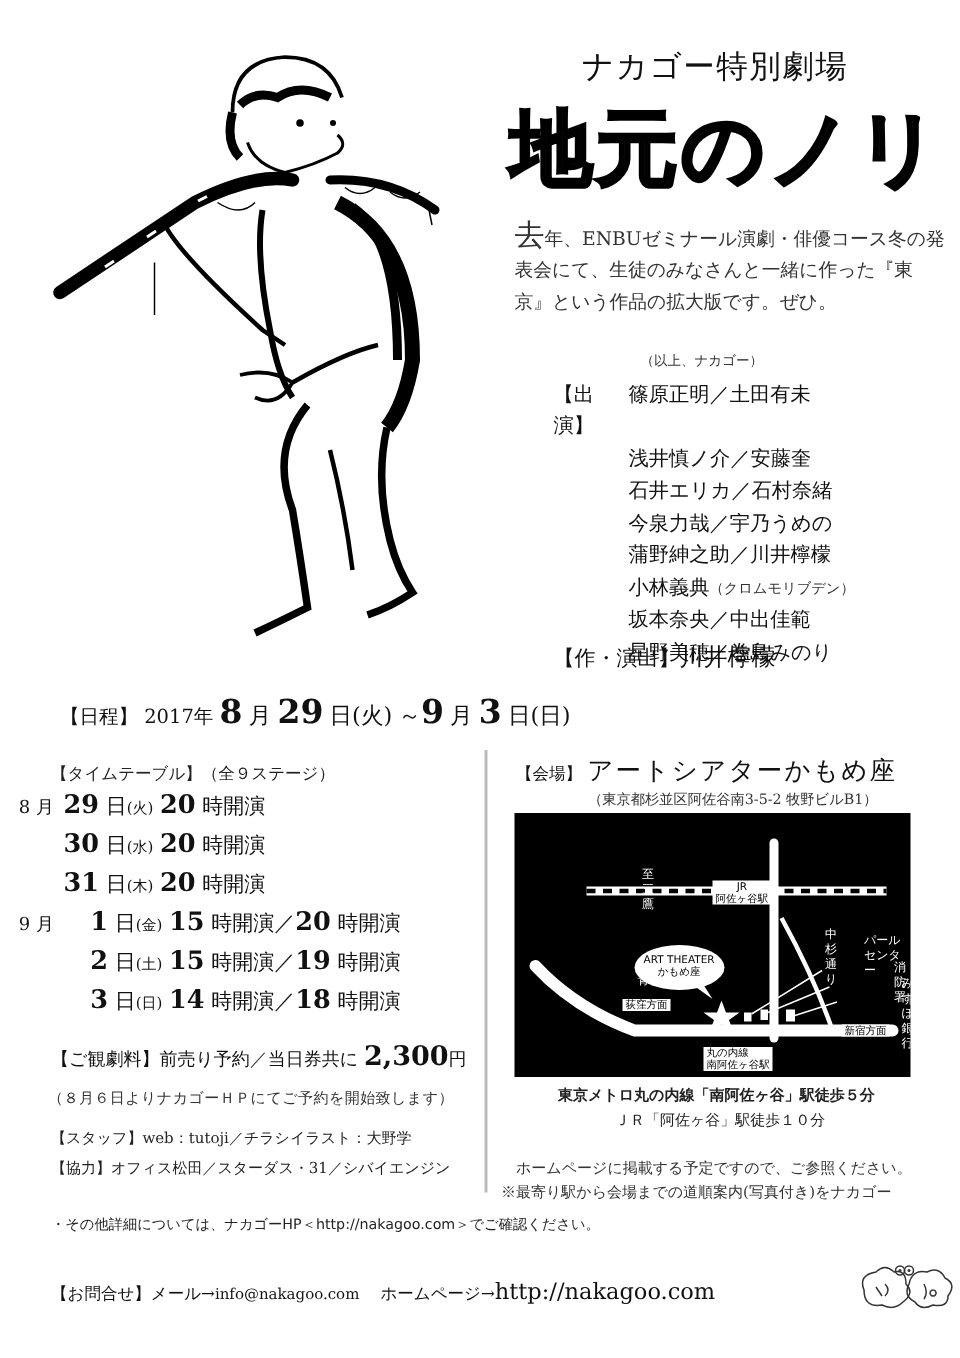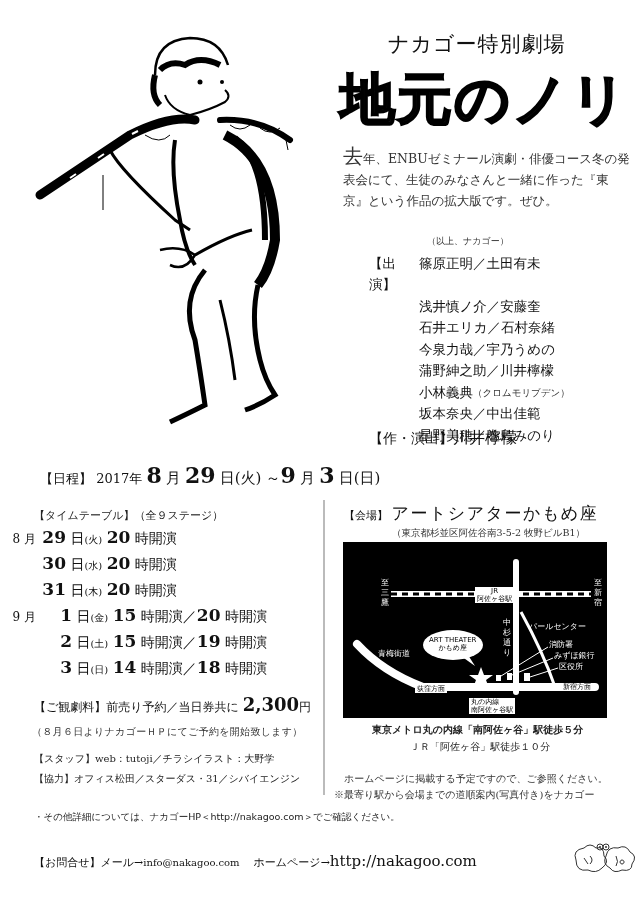--- a/index.html
+++ b/index.html
@@ -47,21 +47,21 @@
   #cooperate { left:34px; top:772px; font-size:10px; color:#222; }
 
   
   #venue { left:344px; top:502px; font-size:11px; }
   #venue .name { font-size:17px; letter-spacing:1.5px; font-family:"DejaVu Sans","Liberation Sans",sans-serif; }
   #venue-addr { left:392px; top:527px; font-size:9.5px; color:#333; }
 
   
   #map { left:343px; top:542px; width:264px; height:176px; background:#000; overflow:hidden; }
   #map svg { position:absolute; left:0; top:0; }
-  .map-label { position:absolute; color:#fff; font-size:8px; font-family:Liberation Sans, sans-serif; line-height:10px; }
+  .map-label { position:absolute; color:#fff; font-size:8px; font-family:Liberation Sans, sans-serif; line-height:10px;margin-left:47px; }
   .map-box { position:absolute; background:#fff; color:#000; font-size:7px; line-height:8px; text-align:center; font-family:"DejaVu Sans","Liberation Sans",sans-serif; padding:0 2px; }
 
   
   #access1 { left:372px; top:723px; font-size:10px; color:#222;font-weight:bold; }
   #access2 { left:410px; top:740px; font-size:10px; color:#222; }
   #access-note1 { left:334px; top:788px; font-size:10px; color:#333; }
   #access-note2 { left:344px; top:772px; font-size:10px; color:#333; }
 
   
   #notes { left:34px; top:808px; font-size:9.5px; color:#222; font-family:"DejaVu Sans","Liberation Sans",sans-serif; }
@@ -236,21 +236,21 @@
   <div class="map-box" style="left:132px;top:45px;white-space:pre;">JR
 阿佐ヶ谷駅</div>
   <div class="map-label" style="left:160px;top:76px;width:10px;">中杉通り</div>
   <div class="map-label" style="left:186px;top:80px;">パールセンター</div>
   <div class="map-label" style="left:35px;top:107px;">青梅街道</div>
   <div class="map-box" style="left:84px;top:94px;background:transparent;font-size:7px;white-space:pre;">ART THEATER
 かもめ座</div>
   <div class="map-label" style="left:206px;top:98px;">消防署</div>
   <div class="map-label" style="left:211px;top:109px;">みずほ銀行</div>
   <div class="map-label" style="left:216px;top:120px;">区役所</div>
-  <div class="map-box" style="left:72px;top:143px;">荻窪方面</div>
+  <div class="map-box" style="left:72px;top:124px;">荻窪方面</div>
   <div class="map-box" style="left:218px;top:141px;">新宿方面</div>
   <div class="map-box" style="left:126px;top:156px;white-space:pre;text-align:left;">丸の内線
 南阿佐ヶ谷駅</div>
 </div>
 
 <div id="access1" class="abs">東京メトロ丸の内線「南阿佐ヶ谷」駅徒歩５分</div>
 <div id="access2" class="abs">ＪＲ「阿佐ヶ谷」駅徒歩１０分</div>
 <div id="access-note1" class="abs">※最寄り駅から会場までの道順案内(写真付き)をナカゴー</div>
 <div id="access-note2" class="abs">ホームページに掲載する予定ですので、ご参照ください。</div>
 

